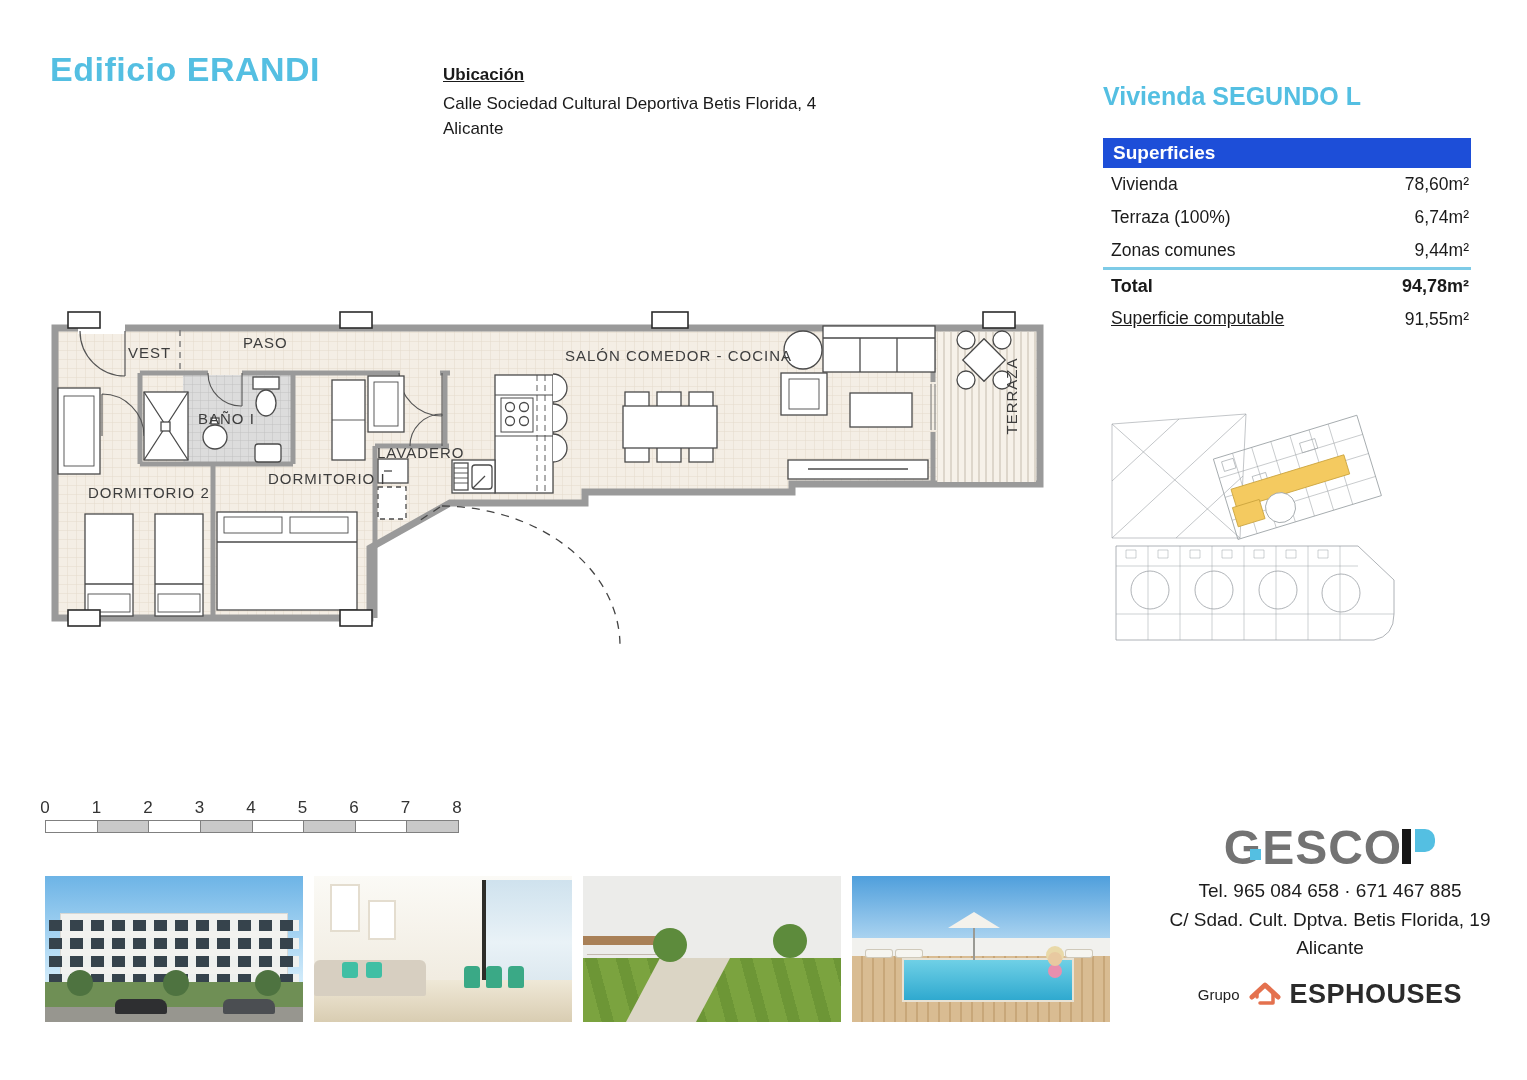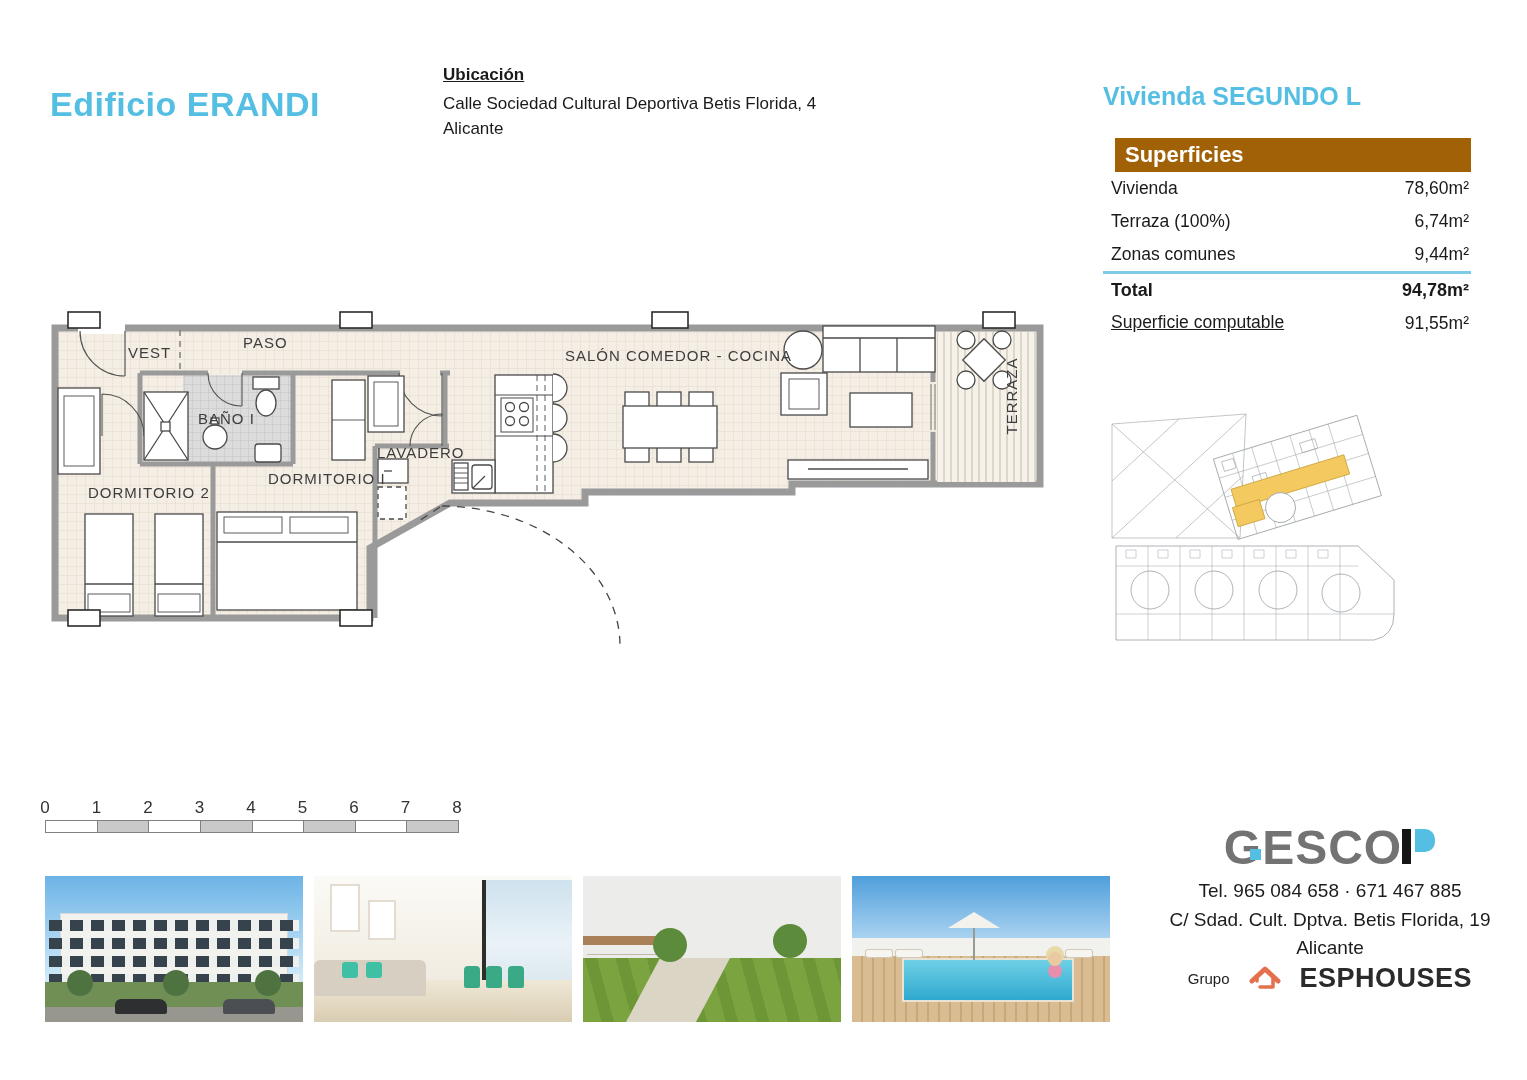--- a/index.html
+++ b/index.html
@@ -1,27 +1,27 @@
 <!DOCTYPE html>
 <html><head>
 <meta charset="utf-8">
 <style>
   html,body{margin:0;padding:0;background:#fff;}
   .page{position:relative;width:1527px;height:1080px;background:#fff;overflow:hidden;
         font-family:"Liberation Sans",sans-serif;color:#1a1a1a;}
 
   
-  .title{position:absolute;left:50px;top:50px;font-size:34px;font-weight:700;color:#54BFE2;letter-spacing:.5px;margin-top:35px;}
+  .title{position:absolute;left:50px;top:50px;font-size:34px;font-weight:700;color:#54BFE2;letter-spacing:.5px;}
   .ubicacion{position:absolute;left:443px;top:62px;font-size:17px;line-height:1.5;}
   .ubicacion .lbl{font-weight:700;text-decoration:underline;margin-bottom:3px;}
   .unit-title{position:absolute;left:1103px;top:82px;font-size:25px;font-weight:700;color:#54BFE2;}
 
   
   .surfaces{position:absolute;left:1103px;top:138px;width:368px;}
-  .surf-head{background:#a16207;color:#fff;font-size:22px;font-weight:600;padding:4px 10px;margin-left:12px;}
+  .surf-head{background:#1d4ed8;color:#fff;font-size:19px;font-weight:600;padding:4px 10px;}
   .srow{display:flex;justify-content:space-between;align-items:flex-start;
         padding:6px 2px 6px 8px;font-size:17.5px;}
   .srow.total{border-top:3px solid #7ECBE7;font-weight:700;font-size:18px;}
   .srow .clab{line-height:1.1;text-decoration:underline;}
 
   
   .floorplan{position:absolute;left:40px;top:296px;}
   .room-label{fill:#3d3d3d;font-size:15px;letter-spacing:1px;font-family:"Liberation Sans",sans-serif;}
 
   
@@ -76,21 +76,21 @@
   .p4-person{right:48px;top:76px;width:14px;height:14px;border-radius:50%;background:#e8c9a0;box-shadow:0 -4px 0 2px #e9d9a8, 0 12px 0 0 #e88fae;}
 
   
   .footer{position:absolute;left:1140px;top:824px;width:380px;text-align:center;}
   .gescop{position:relative;display:inline-block;font-size:48px;font-weight:700;color:#737373;letter-spacing:1px;line-height:1;}
   .gescop .g-sq{position:absolute;left:26px;top:25px;width:11px;height:11px;background:#54BFE2;}
   .logo-p{display:inline-block;position:relative;width:34px;height:35px;}
   .logo-p .stem{position:absolute;left:0;top:0;width:9px;height:35px;background:#161616;}
   .logo-p .bowl{position:absolute;left:13px;top:0;width:20px;height:23px;background:#54BFE2;border-radius:0 10px 10px 0;}
   .contact{margin-top:5px;font-size:19px;line-height:1.5;color:#1c1c1c;}
-  .group-row{display:flex;justify-content:center;align-items:center;gap:19px;}
+  .group-row{margin-top:16px;display:flex;justify-content:center;align-items:center;gap:9px;}
   .group-row .grp{font-size:15px;color:#222;}
   .group-row .brand{font-size:27px;font-weight:700;color:#2b2b2b;letter-spacing:.5px;}
 
   .note{position:absolute;left:40px;top:1031px;width:1135px;font-size:11.6px;color:#111;}
 </style>
 </head>
 <body>
 
 <div class="page">
 

